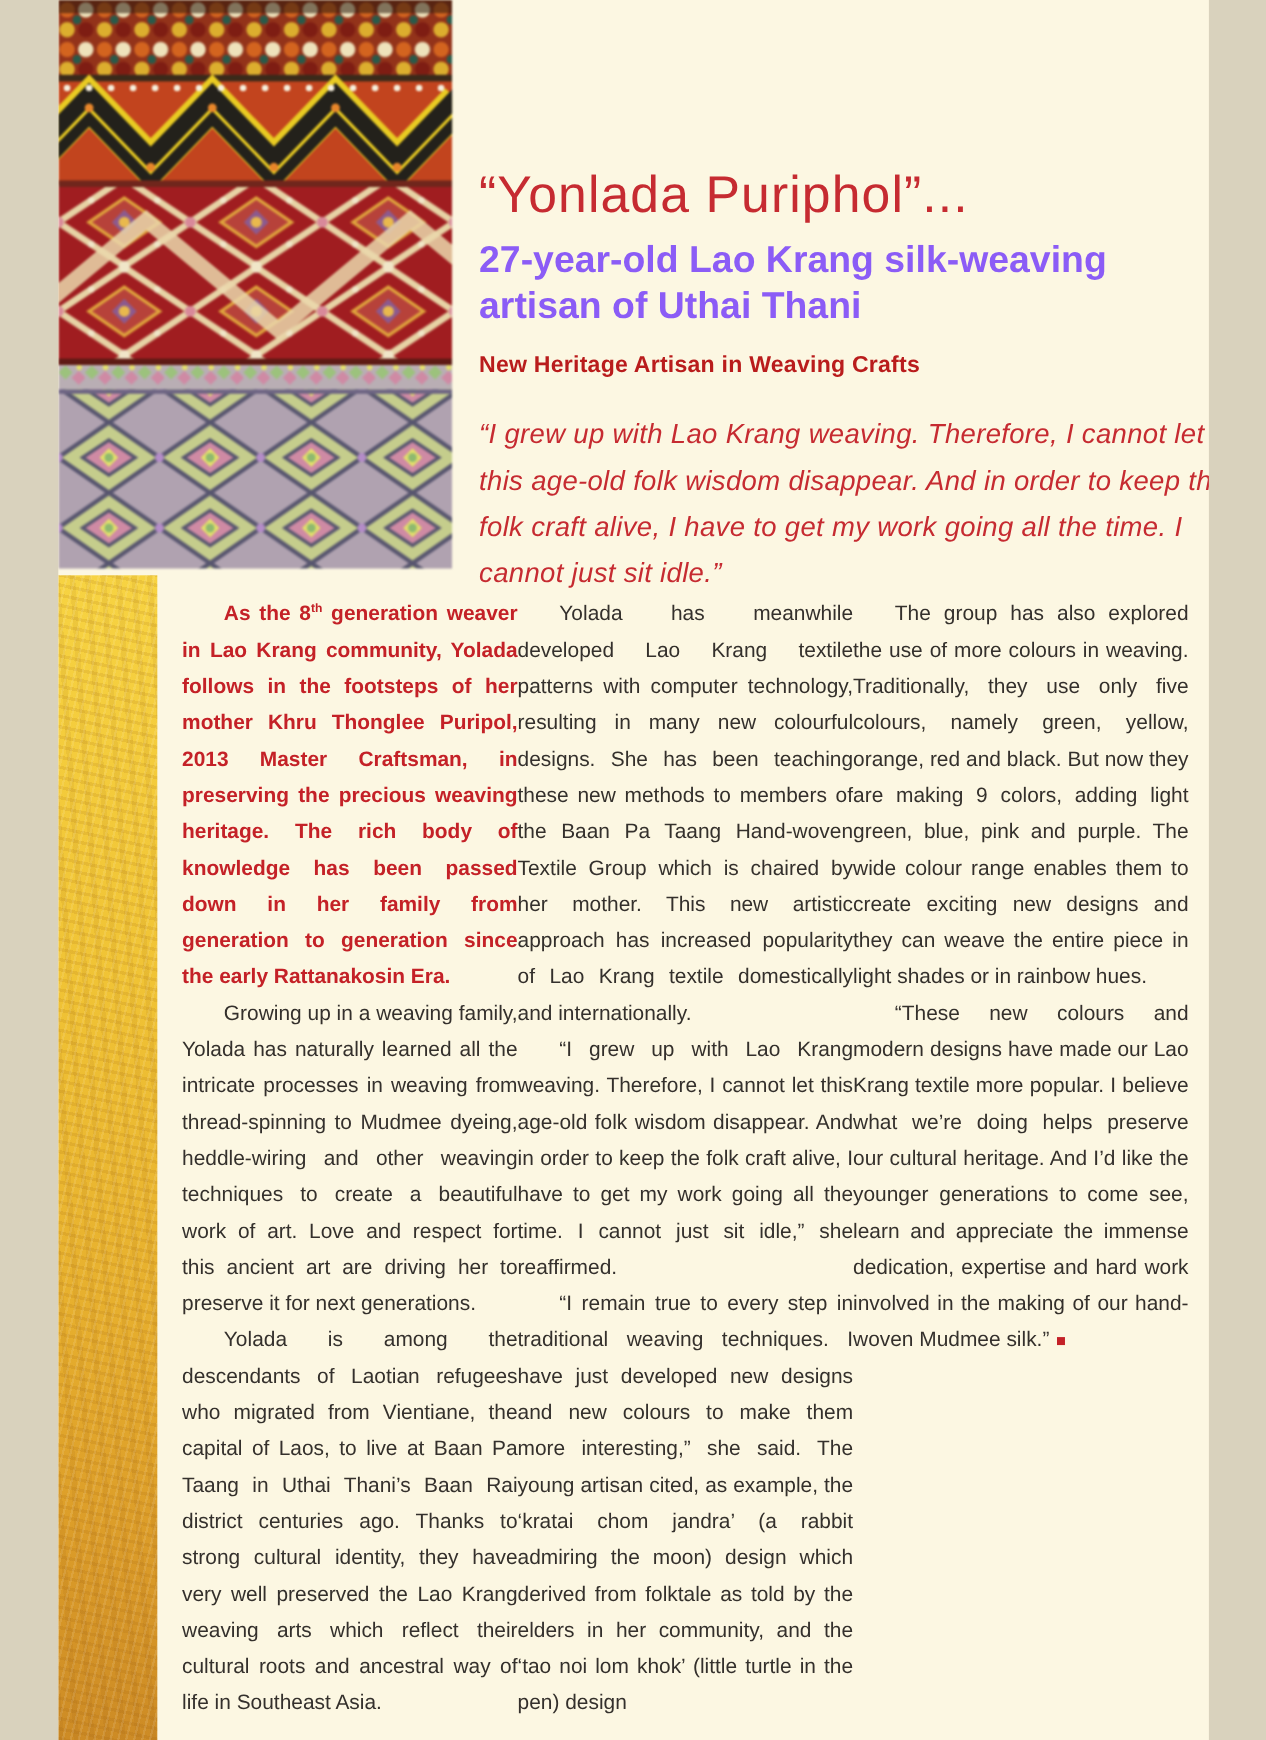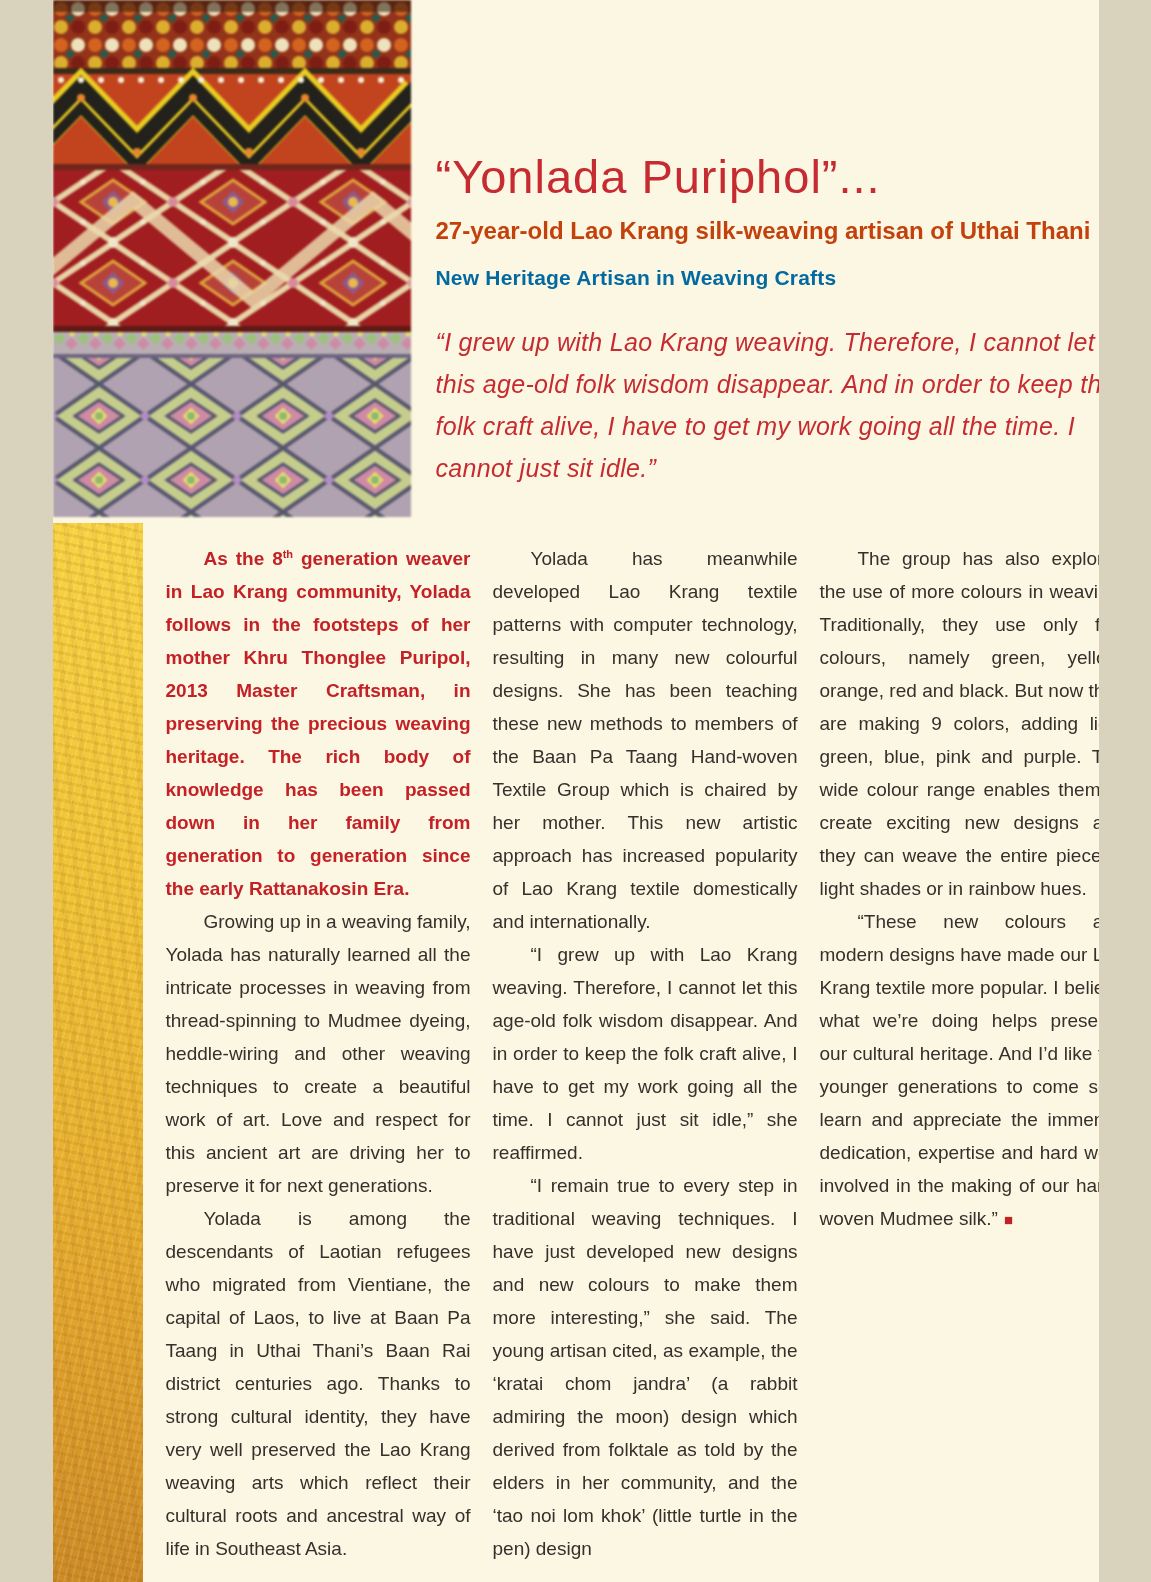--- a/index.html
+++ b/index.html
@@ -28,36 +28,36 @@
       linear-gradient(180deg,#f7d342 0%, #f0c335 35%, #e7b02e 62%, #dc9d29 82%, #cd8b25 100%);
   }
 
   
   .header{position:absolute;left:383px;top:150px;width:690px;}
   .title{
     font-size:47px;line-height:1.15;font-weight:400;
     color:#c62b31;letter-spacing:1px;margin:0 0 12px 0;
   }
   .subtitle{
-    font-size:24px;line-height:1.22;font-weight:700;
-    color:#c2410c;margin:0 0 20px 0;max-width:700px;
+    font-size:34px;line-height:1.22;font-weight:700;
+    color:#8b5cf6;margin:0 0 20px 0;max-width:700px;
   }
   .tagline{
     font-size:21px;line-height:1.2;font-weight:700;
-    color:#0369a1;margin:0 0 30px 0;letter-spacing:0.2px;
+    color:#b91c1c;margin:0 0 30px 0;letter-spacing:0.2px;
   }
   .quote{
     font-size:25px;line-height:42px;font-style:italic;
     color:#c62b31;margin:0;width:690px;letter-spacing:0.3px;
   }
 
   
   .columns{
     position:absolute;left:113px;top:542px;width:959px;
-    display:flex;gap:22px;
+    display:flex;
   }
   .col{width:305px;flex:0 0 305px;}
   .col p{
     font-size:19px;line-height:33px;margin:0;
     text-align:justify;color:#34302c;text-indent:38px;
   }
   .col p.lead{color:#c42127;font-weight:700;}
   .col p.lead sup{font-size:11px;vertical-align:super;line-height:0;}
   .col p.cont{text-indent:0;}
   .end-mark{color:#c42127;font-size:15px;margin-left:6px;text-indent:0;display:inline-block;}

